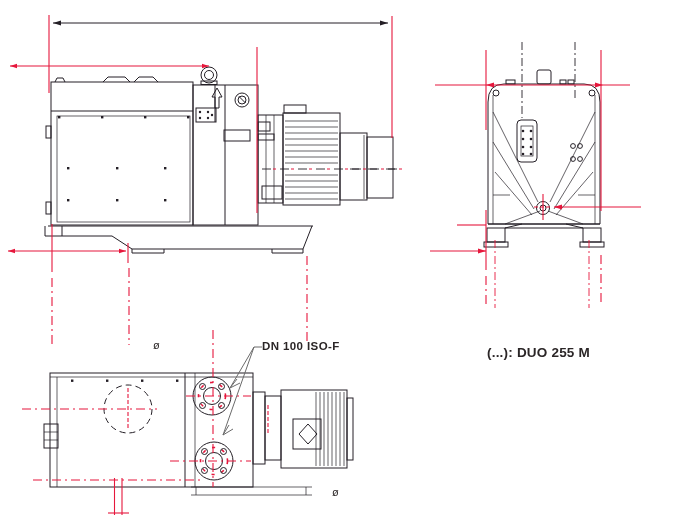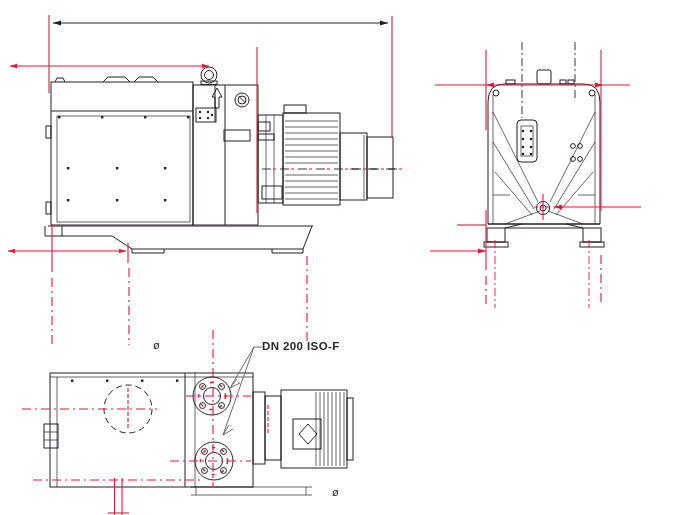--- a/index.html
+++ b/index.html
@@ -270,16 +270,17 @@
       <line class="r" x1="122" y1="478" x2="122" y2="515"></line>
       <line class="r" x1="108" y1="513" x2="129" y2="513"></line>
     </g>
 
     <g>
       <path class="leader" d="M262,347 H254 M254,347 L230,388 M254,347 L223,435"></path>
       <path class="leader" d="M230,388 l7,-9 M230,388 l10,-5 M223,435 l6,-10 M223,435 l10,-6"></path>
     </g>
   </svg>
 
-  <div class="lbl flange-lbl">DN 200 ISO-F</div>
+  <div class="lbl flange-lbl">DN 100 ISO-F</div>
+  <div class="lbl caption-lbl">(...): DUO 255 M</div>
   <div class="lbl dia-top">ø</div>
   <div class="lbl dia-bottom">ø</div>
 </div>
 
 </body></html>

